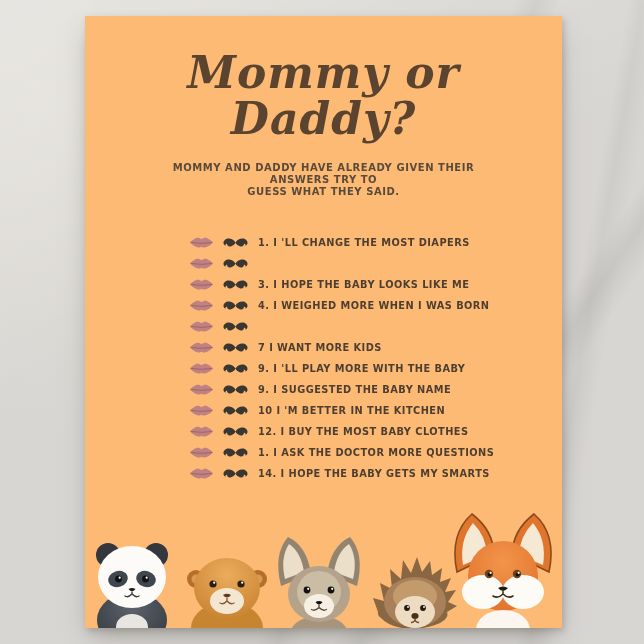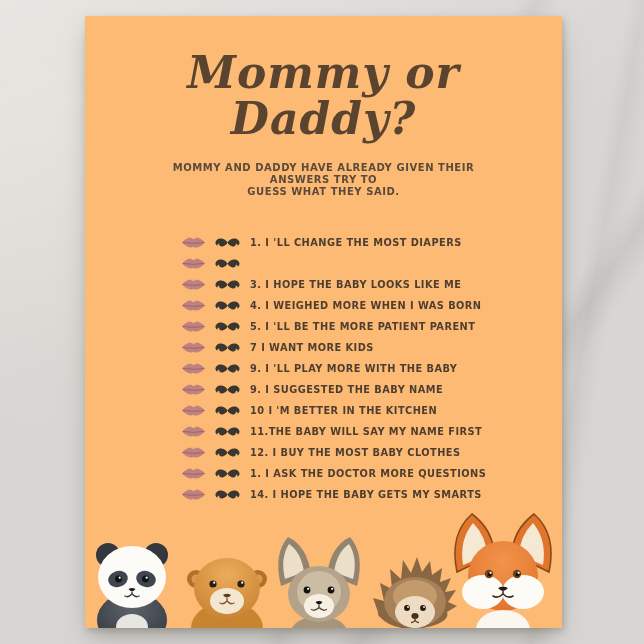--- a/index.html
+++ b/index.html
@@ -23,21 +23,21 @@
     margin:34px 0 0 0;text-align:center;color:#5a4430;
     font-family:"DejaVu Serif","Liberation Serif",serif;
     font-style:italic;font-weight:bold;
     font-size:44px;line-height:46px;letter-spacing:1px;
   }
   .subtitle{
     margin:20px auto 0 auto;width:360px;text-align:center;color:#5a4a3b;
     font-size:10px;font-weight:bold;letter-spacing:.55px;line-height:12px;
   }
   .questions{
-    list-style:none;margin:34px 0 0 8px;padding:0 0 0 88px;
+    list-style:none;margin:34px 0 0 16px;padding:0 0 0 88px;
   }
   .question-row{
     display:flex;align-items:center;height:21px;white-space:nowrap;
   }
   .icon-lips{width:25px;height:15px;flex:0 0 auto;margin-right:7px;display:block;}
   .icon-stache{width:29px;height:13px;flex:0 0 auto;margin-right:8px;display:block;}
   .q-label{
     color:#4d3e31;font-size:9.8px;font-weight:bold;letter-spacing:.45px;
   }
   .animals{position:absolute;left:0;right:0;bottom:0;height:130px;pointer-events:none;}
@@ -102,21 +102,20 @@
   </li>
 
   <li class="question-row">
     <svg class="icon-lips" viewBox="0 0 30 16">
       <path d="M15 4.2 C13.5 2.6 10.5 1.8 8 2.8 C5 4 2.5 6.5 1 8 C3.5 10.5 7 13.5 11 14 C13 14.3 14.2 13.6 15 13.2 C15.8 13.6 17 14.3 19 14 C23 13.5 26.5 10.5 29 8 C27.5 6.5 25 4 22 2.8 C19.5 1.8 16.5 2.6 15 4.2 Z" fill="#c08181"></path>
       <path d="M2.5 8 Q15 10 27.5 8" stroke="#9a6161" stroke-width="1.1" fill="none"></path>
     </svg>
     <svg class="icon-stache" viewBox="0 0 34 14">
       <path d="M17 7 C14 2 8 1 4.5 4 C2 6 2.5 10 5.5 10.5 C4.8 9.2 6 8 7.3 8.6 C6.5 10.8 9 12.3 12 11.4 C14.5 10.6 16.2 8.9 17 7 C17.8 8.9 19.5 10.6 22 11.4 C25 12.3 27.5 10.8 26.7 8.6 C28 8 29.2 9.2 28.5 10.5 C31.5 10 32 6 29.5 4 C26 1 20 2 17 7 Z" fill="#3a3632"></path>
     </svg>
-    <span class="q-label">5. I 'LL BE THE MORE PATIENT PARENT</span>
   </li>
 
 
   <li class="question-row">
     <svg class="icon-lips" viewBox="0 0 30 16">
       <path d="M15 4.2 C13.5 2.6 10.5 1.8 8 2.8 C5 4 2.5 6.5 1 8 C3.5 10.5 7 13.5 11 14 C13 14.3 14.2 13.6 15 13.2 C15.8 13.6 17 14.3 19 14 C23 13.5 26.5 10.5 29 8 C27.5 6.5 25 4 22 2.8 C19.5 1.8 16.5 2.6 15 4.2 Z" fill="#c08181"></path>
       <path d="M2.5 8 Q15 10 27.5 8" stroke="#9a6161" stroke-width="1.1" fill="none"></path>
     </svg>
     <svg class="icon-stache" viewBox="0 0 34 14">
       <path d="M17 7 C14 2 8 1 4.5 4 C2 6 2.5 10 5.5 10.5 C4.8 9.2 6 8 7.3 8.6 C6.5 10.8 9 12.3 12 11.4 C14.5 10.6 16.2 8.9 17 7 C17.8 8.9 19.5 10.6 22 11.4 C25 12.3 27.5 10.8 26.7 8.6 C28 8 29.2 9.2 28.5 10.5 C31.5 10 32 6 29.5 4 C26 1 20 2 17 7 Z" fill="#3a3632"></path>
@@ -150,30 +149,20 @@
     <svg class="icon-lips" viewBox="0 0 30 16">
       <path d="M15 4.2 C13.5 2.6 10.5 1.8 8 2.8 C5 4 2.5 6.5 1 8 C3.5 10.5 7 13.5 11 14 C13 14.3 14.2 13.6 15 13.2 C15.8 13.6 17 14.3 19 14 C23 13.5 26.5 10.5 29 8 C27.5 6.5 25 4 22 2.8 C19.5 1.8 16.5 2.6 15 4.2 Z" fill="#c08181"></path>
       <path d="M2.5 8 Q15 10 27.5 8" stroke="#9a6161" stroke-width="1.1" fill="none"></path>
     </svg>
     <svg class="icon-stache" viewBox="0 0 34 14">
       <path d="M17 7 C14 2 8 1 4.5 4 C2 6 2.5 10 5.5 10.5 C4.8 9.2 6 8 7.3 8.6 C6.5 10.8 9 12.3 12 11.4 C14.5 10.6 16.2 8.9 17 7 C17.8 8.9 19.5 10.6 22 11.4 C25 12.3 27.5 10.8 26.7 8.6 C28 8 29.2 9.2 28.5 10.5 C31.5 10 32 6 29.5 4 C26 1 20 2 17 7 Z" fill="#3a3632"></path>
     </svg>
     <span class="q-label">10 I 'M BETTER IN THE KITCHEN</span>
   </li>
 
-  <li class="question-row">
-    <svg class="icon-lips" viewBox="0 0 30 16">
-      <path d="M15 4.2 C13.5 2.6 10.5 1.8 8 2.8 C5 4 2.5 6.5 1 8 C3.5 10.5 7 13.5 11 14 C13 14.3 14.2 13.6 15 13.2 C15.8 13.6 17 14.3 19 14 C23 13.5 26.5 10.5 29 8 C27.5 6.5 25 4 22 2.8 C19.5 1.8 16.5 2.6 15 4.2 Z" fill="#c08181"></path>
-      <path d="M2.5 8 Q15 10 27.5 8" stroke="#9a6161" stroke-width="1.1" fill="none"></path>
-    </svg>
-    <svg class="icon-stache" viewBox="0 0 34 14">
-      <path d="M17 7 C14 2 8 1 4.5 4 C2 6 2.5 10 5.5 10.5 C4.8 9.2 6 8 7.3 8.6 C6.5 10.8 9 12.3 12 11.4 C14.5 10.6 16.2 8.9 17 7 C17.8 8.9 19.5 10.6 22 11.4 C25 12.3 27.5 10.8 26.7 8.6 C28 8 29.2 9.2 28.5 10.5 C31.5 10 32 6 29.5 4 C26 1 20 2 17 7 Z" fill="#3a3632"></path>
-    </svg>
-    <span class="q-label">11.THE BABY WILL SAY MY NAME FIRST</span>
-  </li>
 
   <li class="question-row">
     <svg class="icon-lips" viewBox="0 0 30 16">
       <path d="M15 4.2 C13.5 2.6 10.5 1.8 8 2.8 C5 4 2.5 6.5 1 8 C3.5 10.5 7 13.5 11 14 C13 14.3 14.2 13.6 15 13.2 C15.8 13.6 17 14.3 19 14 C23 13.5 26.5 10.5 29 8 C27.5 6.5 25 4 22 2.8 C19.5 1.8 16.5 2.6 15 4.2 Z" fill="#c08181"></path>
       <path d="M2.5 8 Q15 10 27.5 8" stroke="#9a6161" stroke-width="1.1" fill="none"></path>
     </svg>
     <svg class="icon-stache" viewBox="0 0 34 14">
       <path d="M17 7 C14 2 8 1 4.5 4 C2 6 2.5 10 5.5 10.5 C4.8 9.2 6 8 7.3 8.6 C6.5 10.8 9 12.3 12 11.4 C14.5 10.6 16.2 8.9 17 7 C17.8 8.9 19.5 10.6 22 11.4 C25 12.3 27.5 10.8 26.7 8.6 C28 8 29.2 9.2 28.5 10.5 C31.5 10 32 6 29.5 4 C26 1 20 2 17 7 Z" fill="#3a3632"></path>
     </svg>
     <span class="q-label">12. I BUY THE MOST BABY CLOTHES</span>

